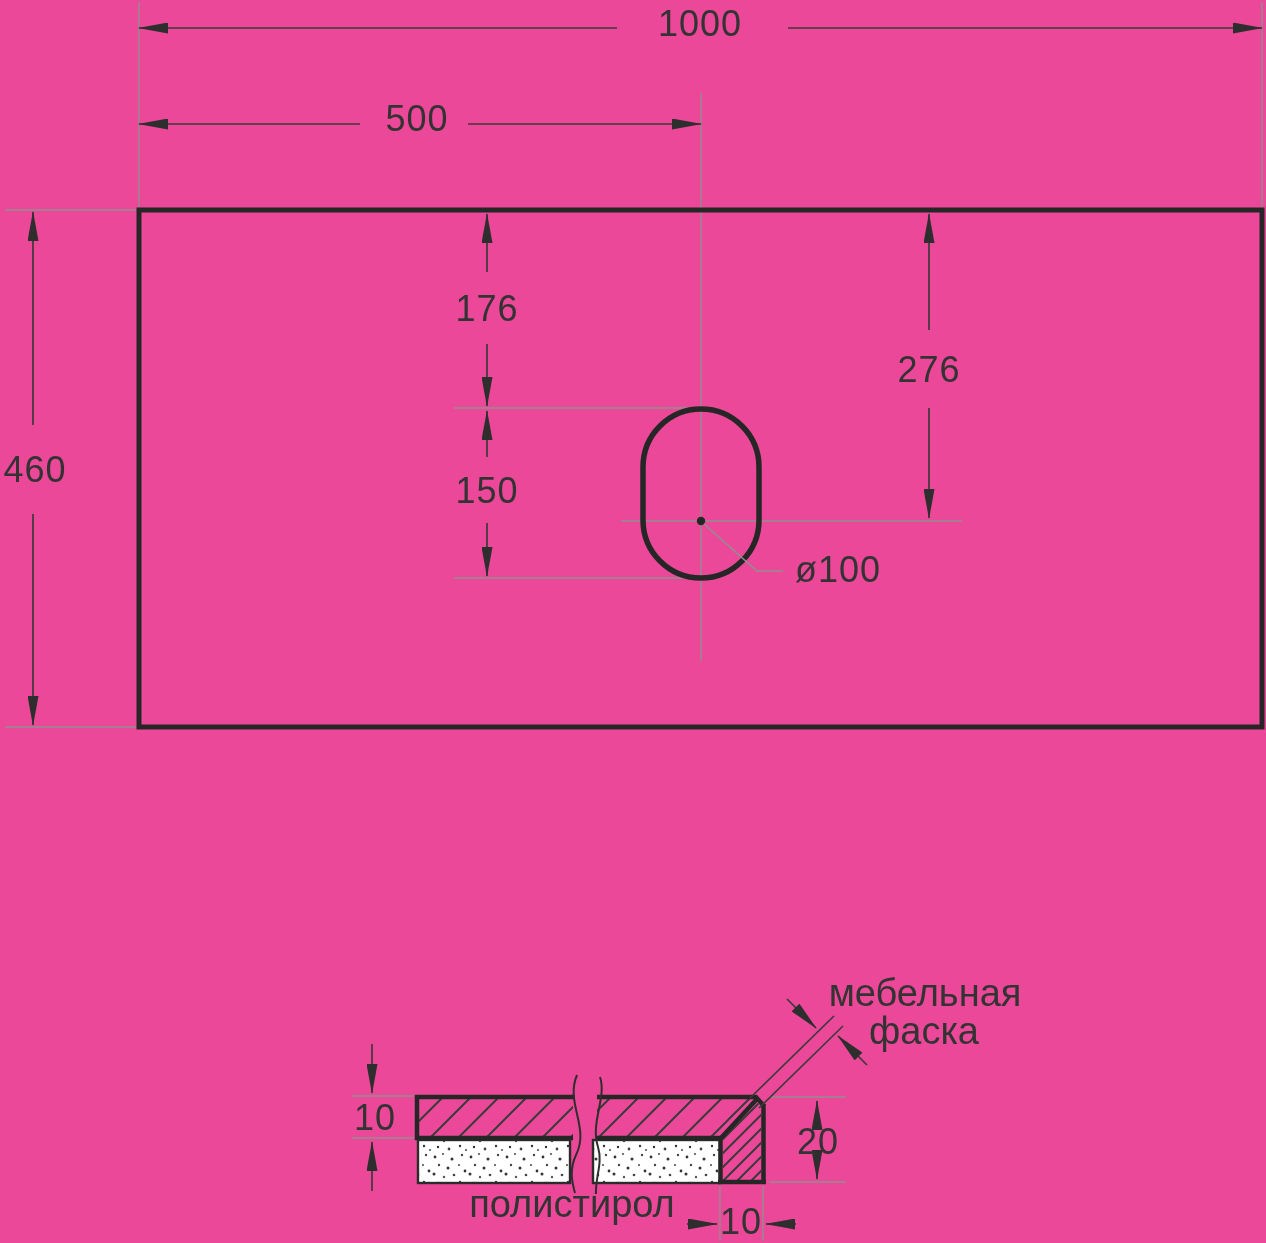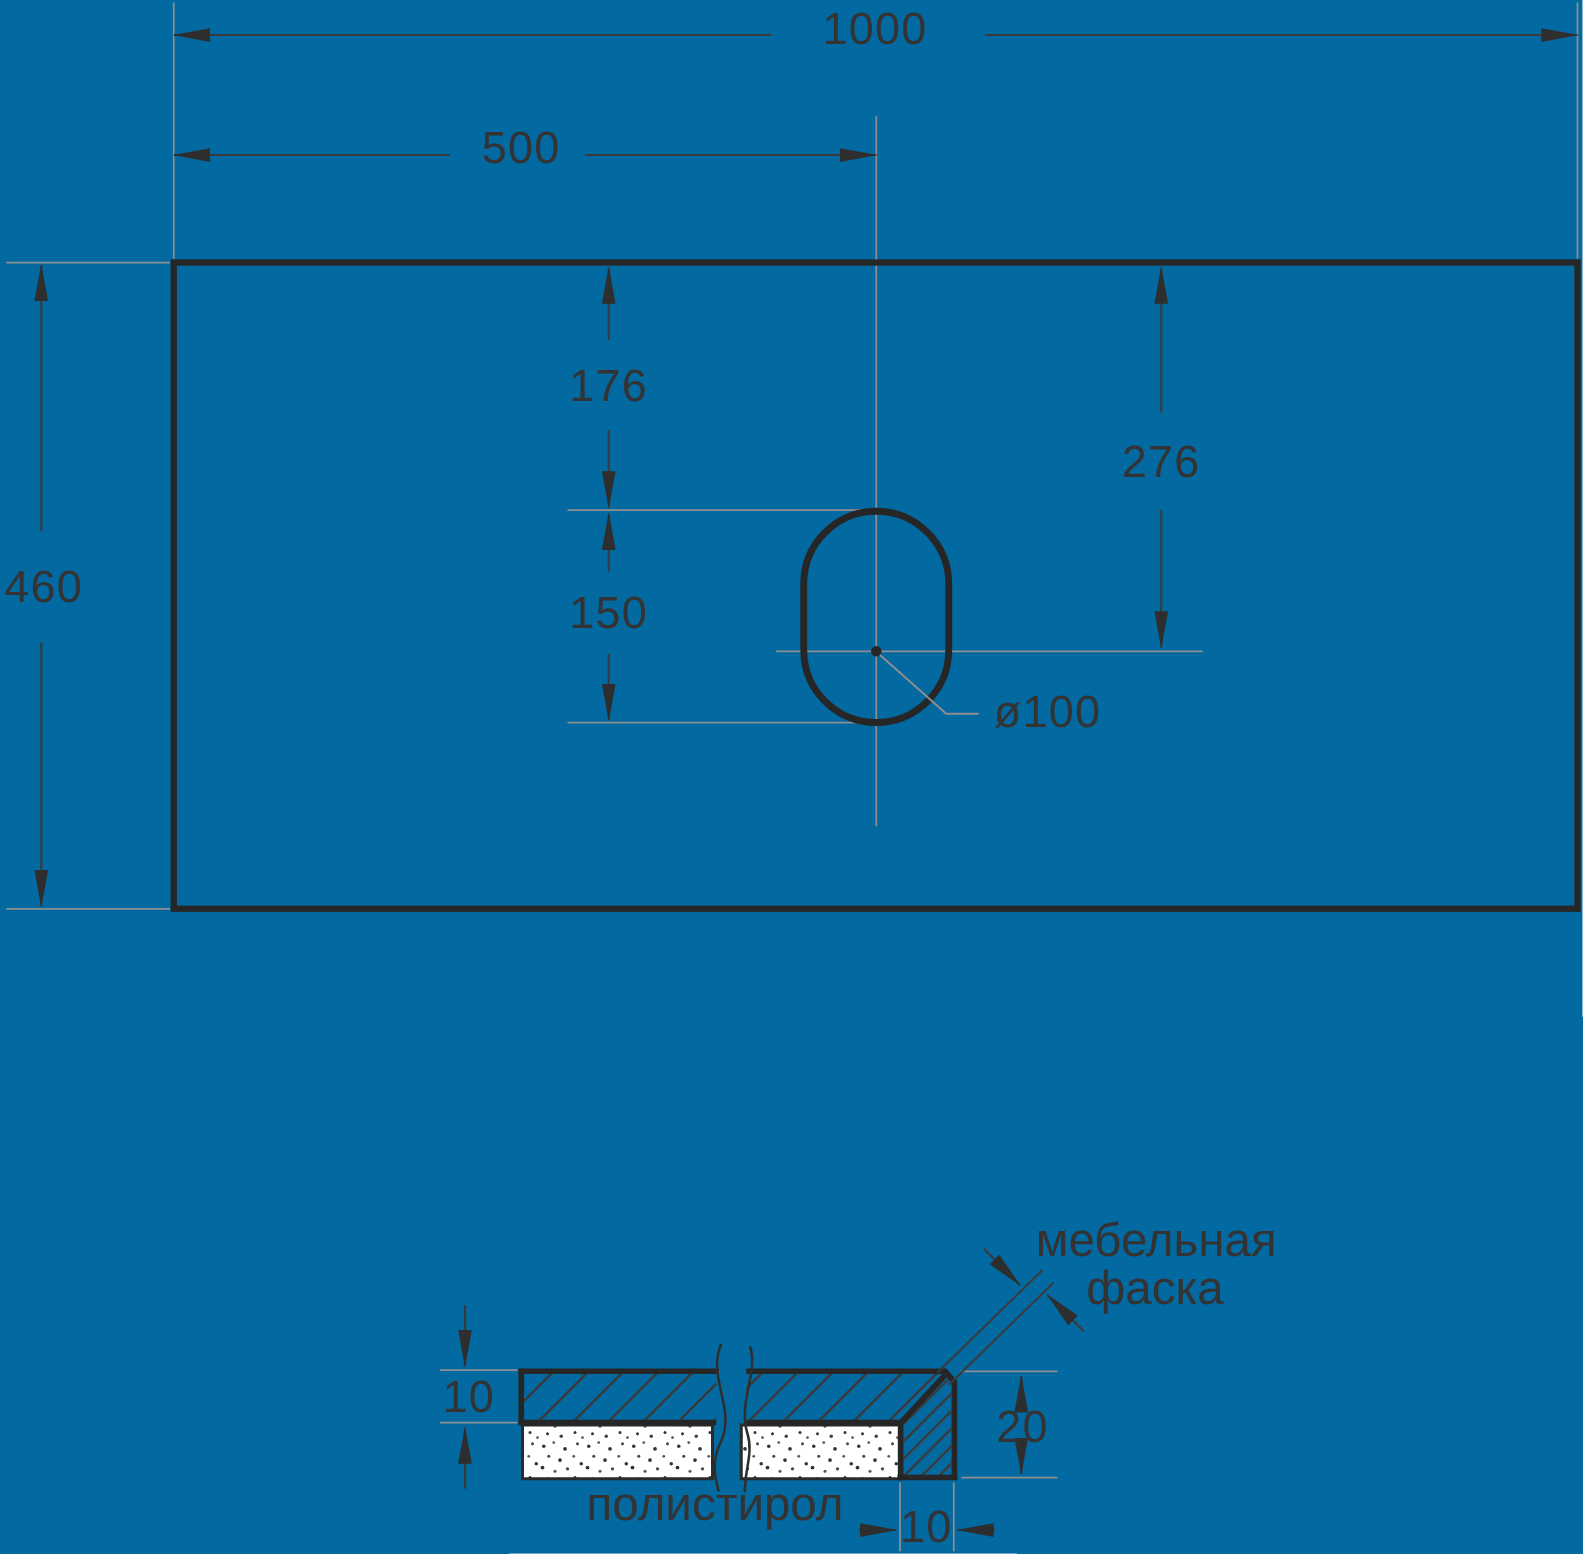--- a/index.html
+++ b/index.html
@@ -1,20 +1,20 @@
 <!DOCTYPE html>
 <html><head>
 <meta charset="utf-8">
 <style>
   html, body { margin: 0; padding: 0; background: #ffffff; }
   .canvas {
     position: relative;
     width: 1266px;
     height: 1243px;
-    background: #0369a1;
+    background: #ec4899;
     overflow: hidden;
     font-family: "Liberation Sans", "DejaVu Sans", sans-serif;
     text-align: center;
   }
   svg { display: block; }
   .ext  { stroke: #8f8f8f; stroke-width: 1.4; fill: none; }
   .dim  { stroke: #3a3a3a; stroke-width: 1.7; fill: none; }
   .thinleader { stroke: #8f8f8f; stroke-width: 1.5; fill: none; }
   .chamext { stroke: #3a3a3a; stroke-width: 1.6; fill: none; }
   .obj  { stroke: #262626; fill: none; }

